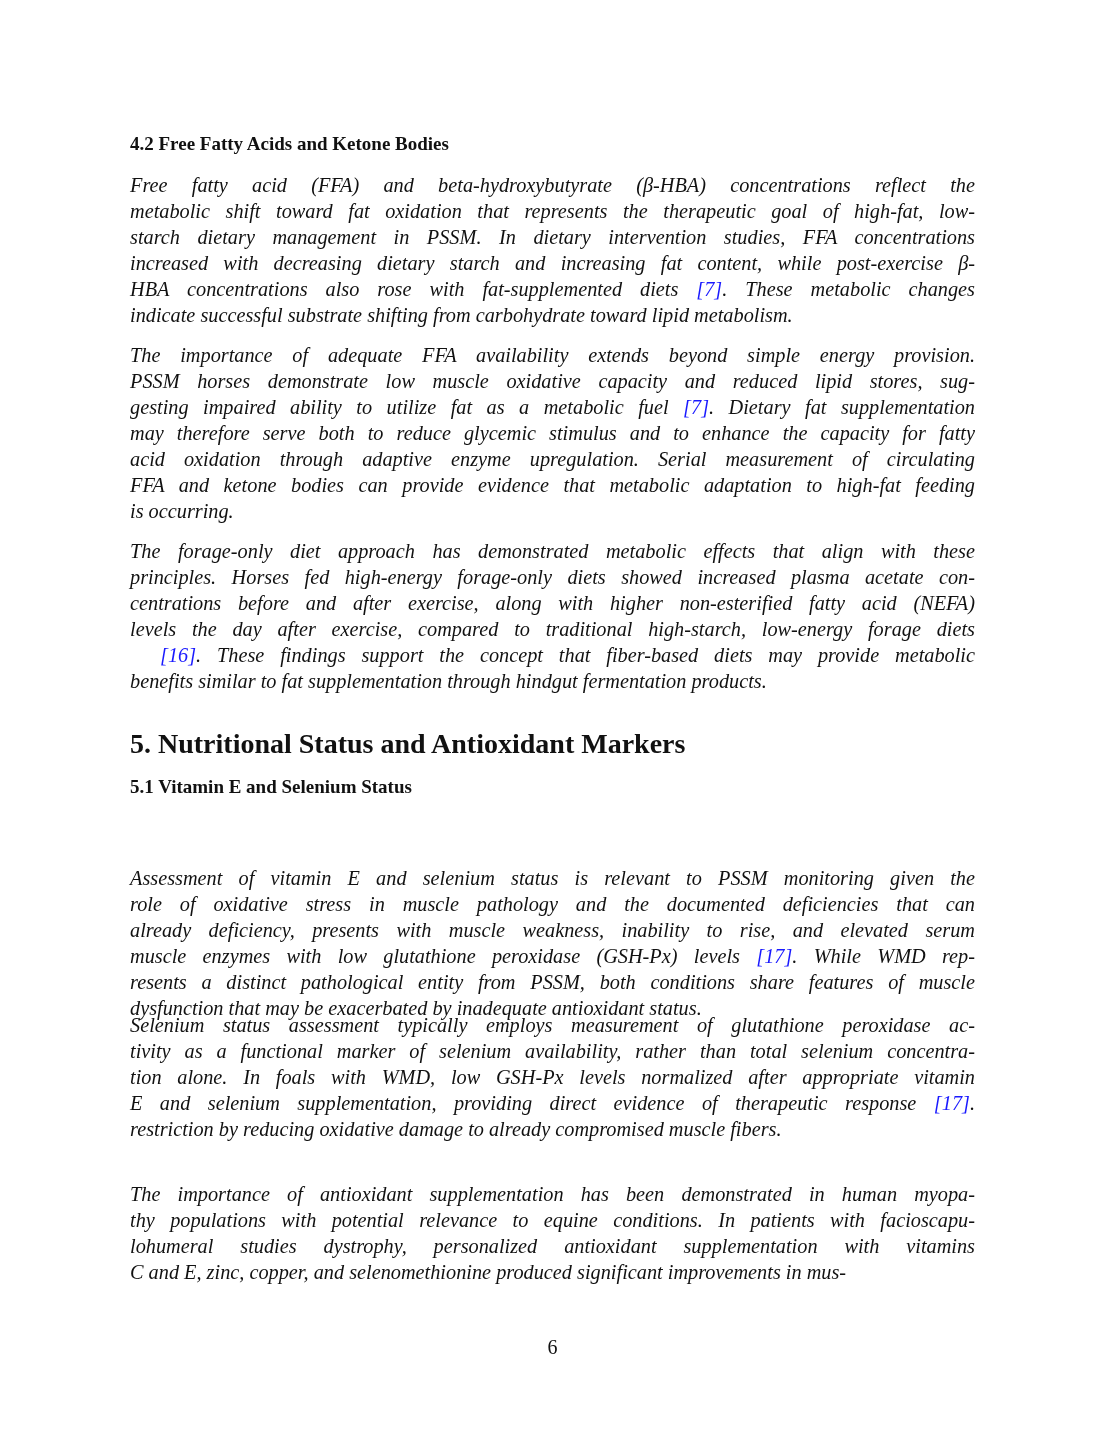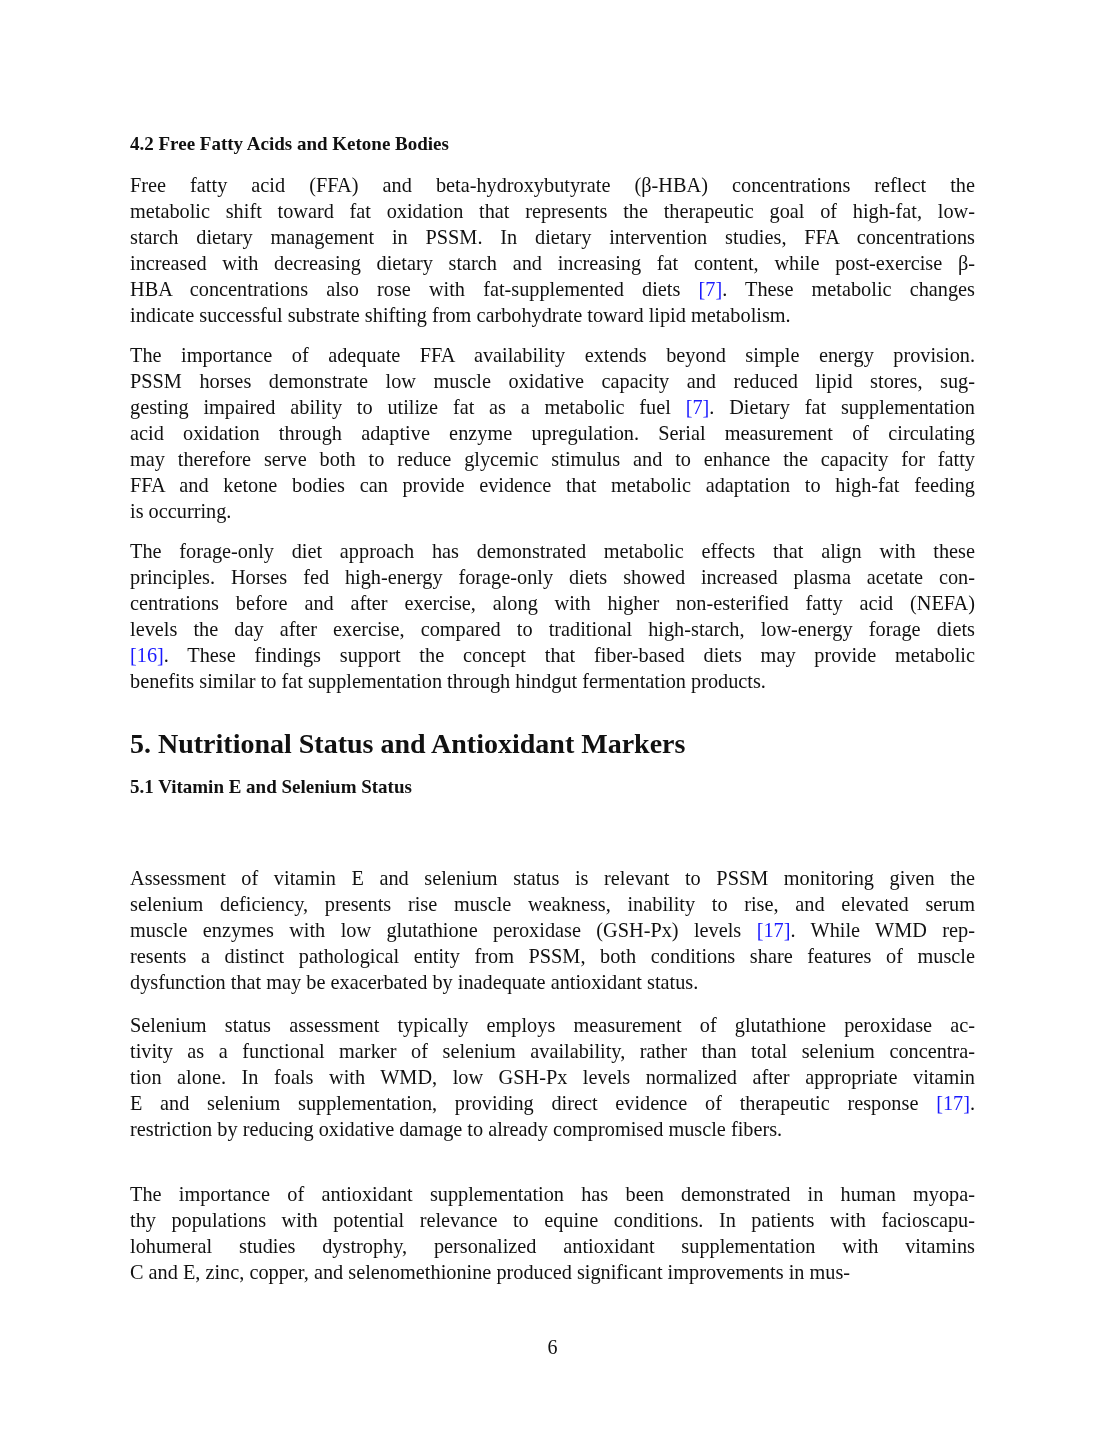--- a/index.html
+++ b/index.html
@@ -2,21 +2,21 @@
 <html><head>
 <meta charset="utf-8">
 <style>
   html, body { margin: 0; padding: 0; background: #ffffff; }
   body { width: 1105px; height: 1430px; position: relative; overflow: hidden;
          font-family: "Liberation Serif", "DejaVu Serif", serif; color: #111111; }
   .page { position: absolute; left: 0; top: 0; width: 944px; height: 1430px; }
   .h3 { position: absolute; left: 130px; font-weight: bold; font-size: 19px; line-height: 24px; }
   .h2 { position: absolute; left: 130px; font-weight: bold; font-size: 28px; line-height: 30px; }
   .para { position: absolute; left: 130px; width: 845px; font-size: 20.3px; }
-  .line { display: block; height: 26px; line-height: 26px; text-align: justify; text-align-last: justify; white-space: nowrap; }
+  .line { display: block; height: 26px; line-height: 26px; text-align: justify; text-align-last: justify; white-space: nowrap; font-style: italic; }
   .line.last { text-align-last: left; }
   .line > span { white-space: normal; }
   .cite { color: #1a1aff; cursor: pointer; }
   .pagenum { position: absolute; left: 0; width: 1105px; top: 1334px; text-align: center; font-size: 20px; line-height: 26px; }
 </style>
 </head>
 <body>
 
 <div class="page">
 
@@ -27,41 +27,42 @@
       <span class="line"><span>metabolic shift toward fat oxidation that represents the therapeutic goal of high-fat, low-</span></span>
       <span class="line"><span>starch dietary management in PSSM. In dietary intervention studies, FFA concentrations</span></span>
       <span class="line"><span>increased with decreasing dietary starch and increasing fat content, while post-exercise β-</span></span>
       <span class="line"><span>HBA concentrations also rose with fat-supplemented diets <span class="cite" style="color: rgb(26, 26, 255);">[7]</span>. These metabolic changes</span></span>
       <span class="line last"><span>indicate successful substrate shifting from carbohydrate toward lipid metabolism.</span></span>
     </div>
   <div class="para" style="top:342px">
       <span class="line"><span>The importance of adequate FFA availability extends beyond simple energy provision.</span></span>
       <span class="line"><span>PSSM horses demonstrate low muscle oxidative capacity and reduced lipid stores, sug-</span></span>
       <span class="line"><span>gesting impaired ability to utilize fat as a metabolic fuel <span class="cite" style="color: rgb(26, 26, 255);">[7]</span>. Dietary fat supplementation</span></span>
+      <span class="line"><span>may therefore serve both to reduce glycemic stimulus and to enhance the capacity for fatty</span></span>
       <span class="line"><span>acid oxidation through adaptive enzyme upregulation. Serial measurement of circulating</span></span>
-      <span class="line"><span>may therefore serve both to reduce glycemic stimulus and to enhance the capacity for fatty</span></span>
       <span class="line"><span>FFA and ketone bodies can provide evidence that metabolic adaptation to high-fat feeding</span></span>
       <span class="line last"><span>is occurring.</span></span>
     </div>
   <div class="para" style="top:538px">
       <span class="line"><span>The forage-only diet approach has demonstrated metabolic effects that align with these</span></span>
       <span class="line"><span>principles. Horses fed high-energy forage-only diets showed increased plasma acetate con-</span></span>
       <span class="line"><span>centrations before and after exercise, along with higher non-esterified fatty acid (NEFA)</span></span>
       <span class="line"><span>levels the day after exercise, compared to traditional high-starch, low-energy forage diets</span></span>
-      <span class="line"><span><span class="cite" style="color: rgb(26, 26, 255);">[16]</span>. These findings support the concept that fiber-based diets may provide metabolic</span></span>
+      <span class="line"><span><span class="cite" style="color: rgb(26, 26, 255); margin-left: 30px;">[16]</span>. These findings support the concept that fiber-based diets may provide metabolic</span></span>
       <span class="line last"><span>benefits similar to fat supplementation through hindgut fermentation products.</span></span>
     </div>
 
   <div class="h2" style="top:729px">5. Nutritional Status and Antioxidant Markers</div>
 
   <div class="h3" style="top:775px">5.1 Vitamin E and Selenium Status</div>
 
   <div class="para" style="top:865px">
       <span class="line"><span>Assessment of vitamin E and selenium status is relevant to PSSM monitoring given the</span></span>
-      <span class="line"><span>selenium deficiency, presents rise muscle weakness, inability to rise, and elevated serum</span></span>
+      <span class="line"><span>role of oxidative stress in muscle pathology and the documented deficiencies that can</span></span>
+      <span class="line"><span>already deficiency, presents with muscle weakness, inability to rise, and elevated serum</span></span>
       <span class="line"><span>muscle enzymes with low glutathione peroxidase (GSH-Px) levels <span class="cite" style="color: rgb(26, 26, 255);">[17]</span>. While WMD rep-</span></span>
       <span class="line"><span>resents a distinct pathological entity from PSSM, both conditions share features of muscle</span></span>
       <span class="line last"><span>dysfunction that may be exacerbated by inadequate antioxidant status.</span></span>
     </div>
   <div class="para" style="top:1012px">
       <span class="line"><span>Selenium status assessment typically employs measurement of glutathione peroxidase ac-</span></span>
       <span class="line"><span>tivity as a functional marker of selenium availability, rather than total selenium concentra-</span></span>
       <span class="line"><span>tion alone. In foals with WMD, low GSH-Px levels normalized after appropriate vitamin</span></span>
       <span class="line"><span>E and selenium supplementation, providing direct evidence of therapeutic response <span class="cite" style="color: rgb(26, 26, 255);">[17]</span>.</span></span>
       <span class="line last"><span>restriction by reducing oxidative damage to already compromised muscle fibers.</span></span>

